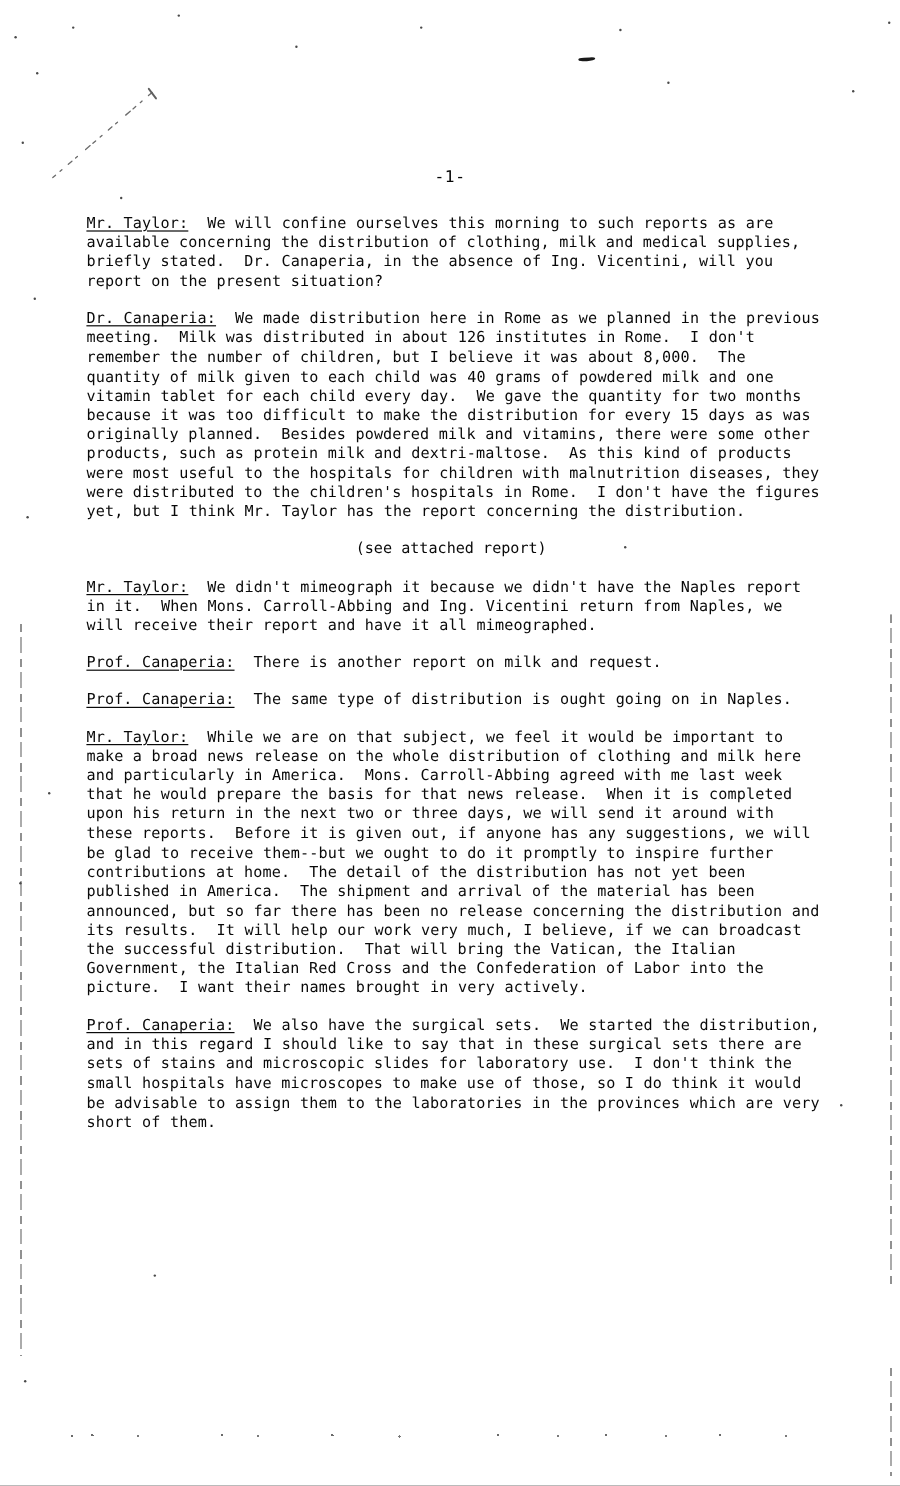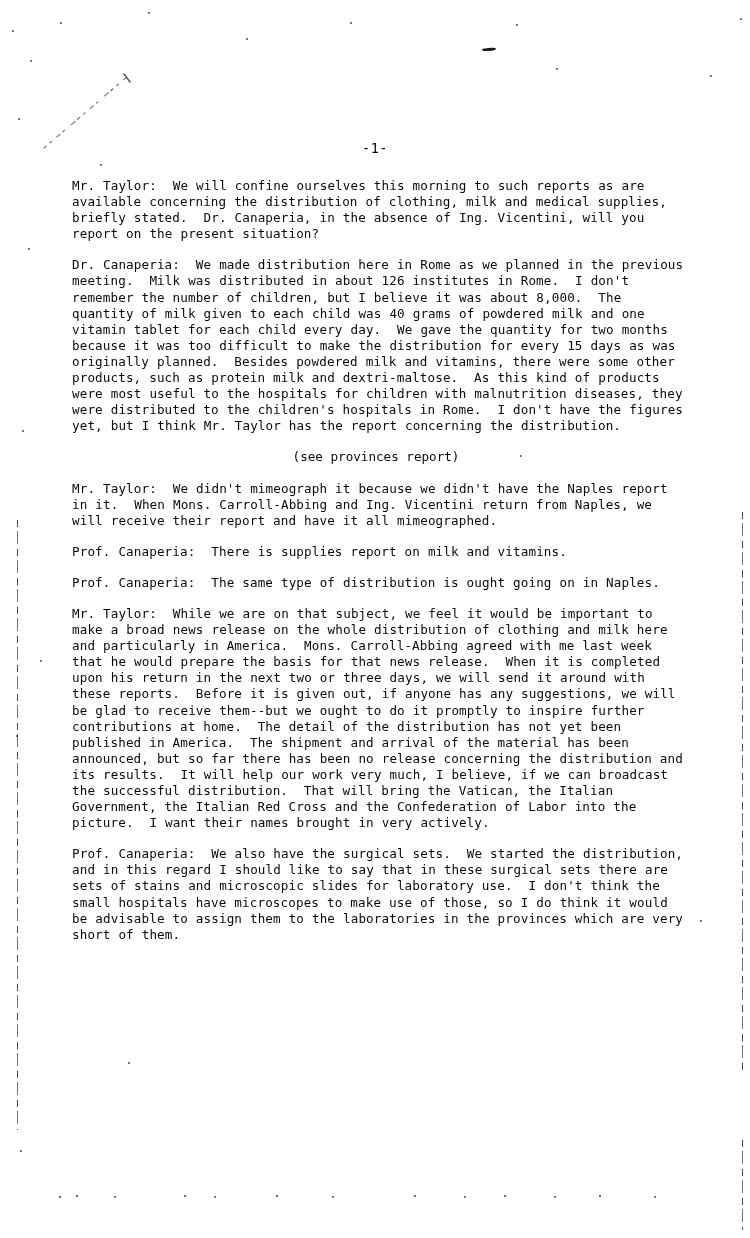--- a/index.html
+++ b/index.html
@@ -109,20 +109,21 @@
     line-height: 16.1px;
     color: #161616;
     margin: 0 0 15px 0;
     letter-spacing: 0.12px;
     white-space: pre-wrap;
     word-spacing: 0.2px;
   }
   .para:last-child { margin-bottom: 0; }
 
   .speaker {
+    text-decoration: underline;
     text-underline-offset: 2px;
     text-decoration-thickness: 1px;
   }
 
   .centered-note {
     text-align: center;
     font-size: 12.6px;
     line-height: 16.1px;
     color: #161616;
     margin: 0 0 15px 0;
@@ -170,25 +171,25 @@
   <span class="speck" style="left:128px; top:1062px;"></span>
 
   <div id="sheet">
 
     <div class="page-number">-1-</div>
 
     <p class="para"><span class="speaker">Mr. Taylor:</span><span>  We will confine ourselves this morning to such reports as are available concerning the distribution of clothing, milk and medical supplies, briefly stated.  Dr. Canaperia, in the absence of Ing. Vicentini, will you report on the present situation?</span></p>
 
     <p class="para"><span class="speaker">Dr. Canaperia:</span><span>  We made distribution here in Rome as we planned in the previous meeting.  Milk was distributed in about 126 institutes in Rome.  I don't remember the number of children, but I believe it was about 8,000.  The quantity of milk given to each child was 40 grams of powdered milk and one vitamin tablet for each child every day.  We gave the quantity for two months because it was too difficult to make the distribution for every 15 days as was originally planned.  Besides powdered milk and vitamins, there were some other products, such as protein milk and dextri-maltose.  As this kind of products were most useful to the hospitals for children with malnutrition diseases, they were distributed to the children's hospitals in Rome.  I don't have the figures yet, but I think Mr. Taylor has the report concerning the distribution.</span></p>
 
-    <div class="centered-note">(see provinces report)</div>
+    <div class="centered-note">(see attached report)</div>
 
     <p class="para"><span class="speaker">Mr. Taylor:</span><span>  We didn't mimeograph it because we didn't have the Naples report in it.  When Mons. Carroll-Abbing and Ing. Vicentini return from Naples, we will receive their report and have it all mimeographed.</span></p>
 
-    <p class="para"><span class="speaker">Prof. Canaperia:</span><span>  There is supplies report on milk and vitamins.</span></p>
+    <p class="para"><span class="speaker">Prof. Canaperia:</span><span>  There is another report on milk and request.</span></p>
 
 
     <p class="para"><span class="speaker">Prof. Canaperia:</span><span>  The same type of distribution is ought going on in Naples.</span></p>
 
     <p class="para"><span class="speaker">Mr. Taylor:</span><span>  While we are on that subject, we feel it would be important to make a broad news release on the whole distribution of clothing and milk here and particularly in America.  Mons. Carroll-Abbing agreed with me last week that he would prepare the basis for that news release.  When it is completed upon his return in the next two or three days, we will send it around with these reports.  Before it is given out, if anyone has any suggestions, we will be glad to receive them--but we ought to do it promptly to inspire further contributions at home.  The detail of the distribution has not yet been published in America.  The shipment and arrival of the material has been announced, but so far there has been no release concerning the distribution and its results.  It will help our work very much, I believe, if we can broadcast the successful distribution.  That will bring the Vatican, the Italian Government, the Italian Red Cross and the Confederation of Labor into the picture.  I want their names brought in very actively.</span></p>
 
     <p class="para"><span class="speaker">Prof. Canaperia:</span><span>  We also have the surgical sets.  We started the distribution, and in this regard I should like to say that in these surgical sets there are sets of stains and microscopic slides for laboratory use.  I don't think the small hospitals have microscopes to make use of those, so I do think it would be advisable to assign them to the laboratories in the provinces which are very short of them.</span></p>
 
 
   </div>

